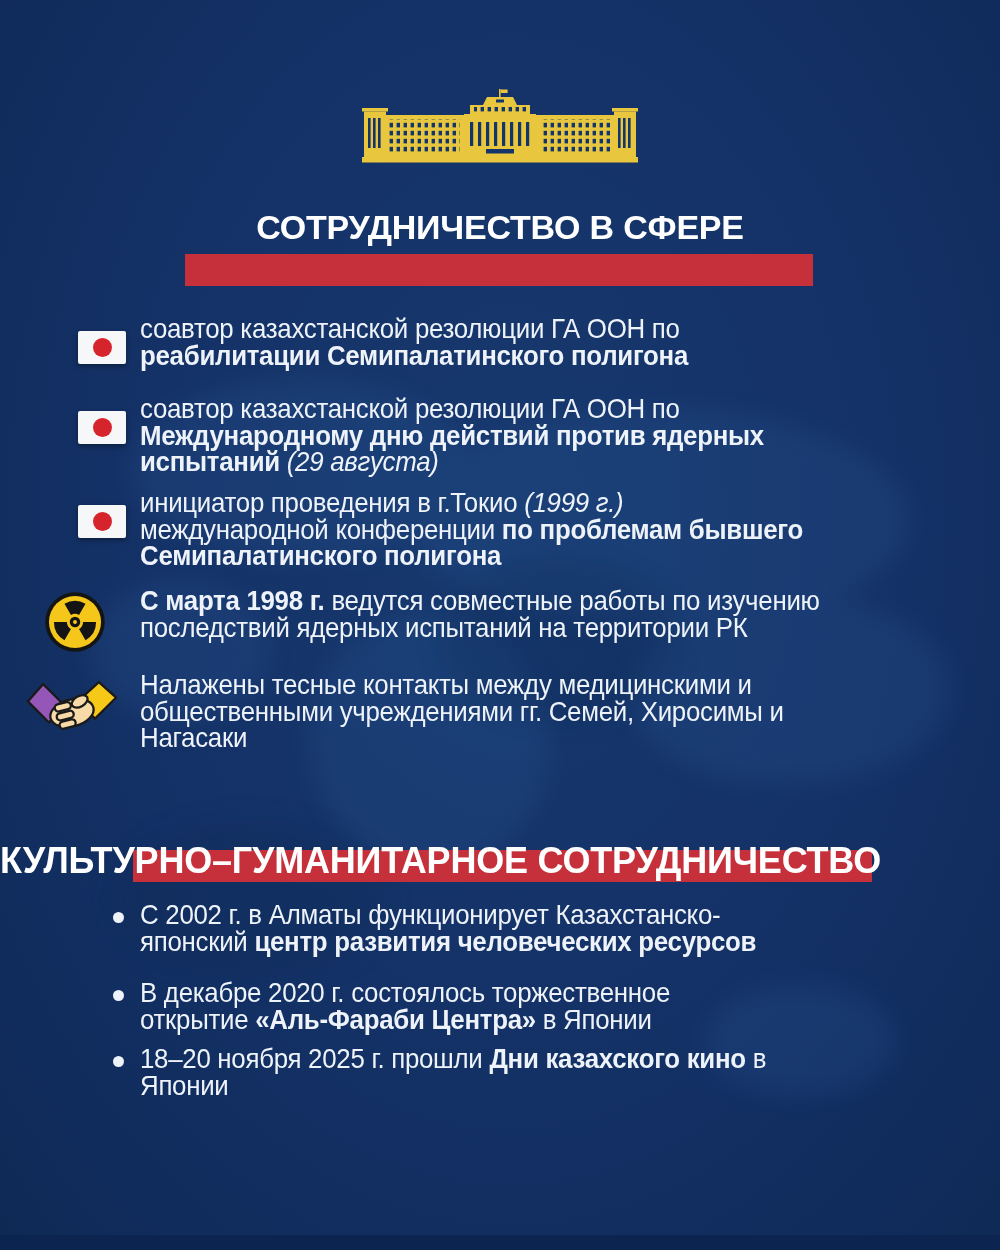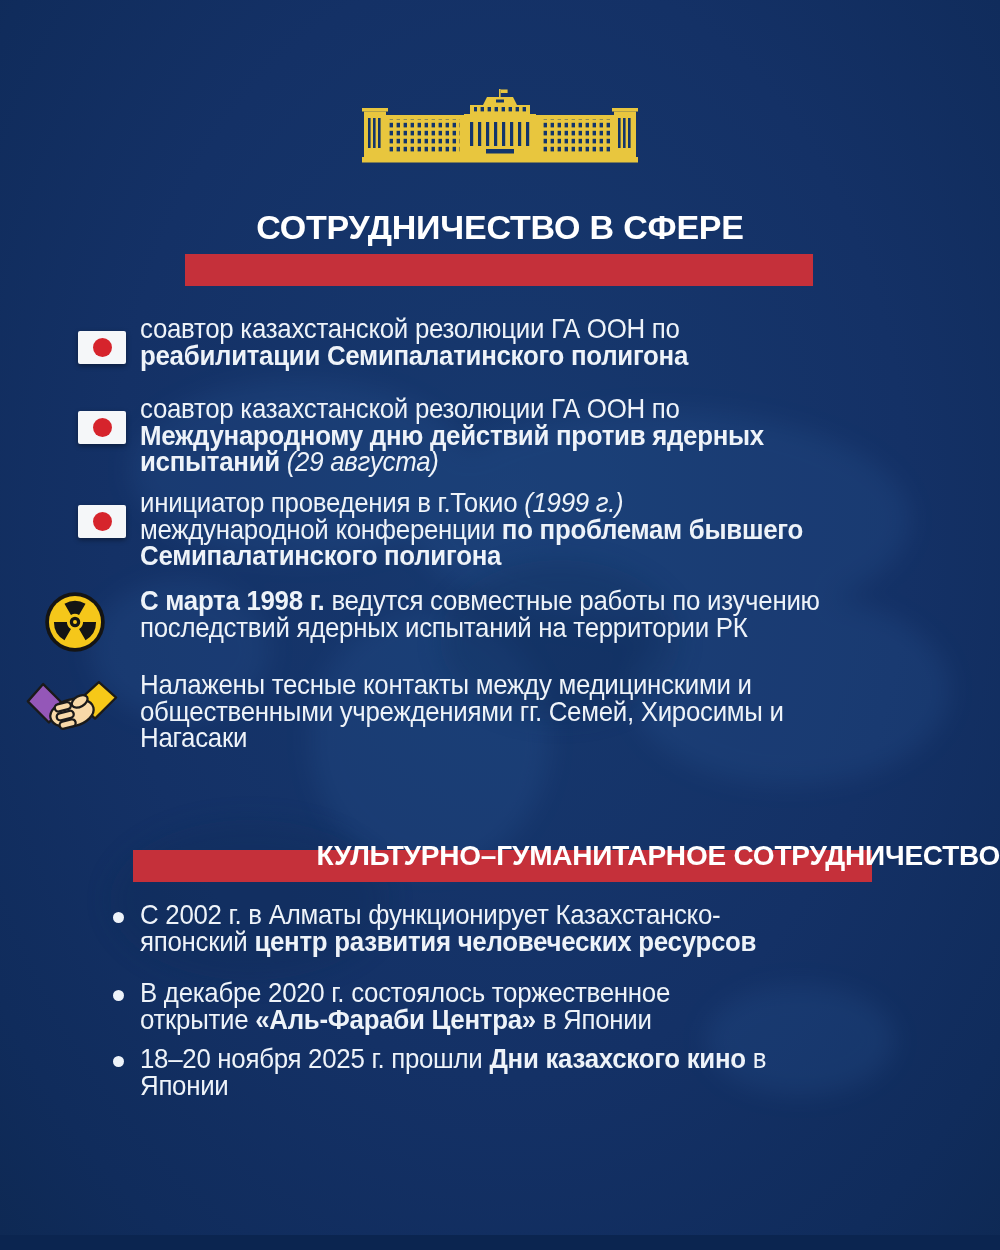--- a/index.html
+++ b/index.html
@@ -10,22 +10,22 @@
   }
   .map{position:absolute;left:0;top:0;pointer-events:none;}
   .building{position:absolute;left:360px;top:88px;width:280px;height:80px;}
   .title1,.title2{position:absolute;left:0;width:1000px;text-align:center;
     font-size:34px;font-weight:700;color:#ffffff;letter-spacing:-.2px;line-height:38px;z-index:2;}
   .title1{top:208px;}
   .title2{top:242px;}
   .bar{position:absolute;background:#c5303a;z-index:1;}
   .bar1{left:185px;top:254px;width:628px;height:32px;}
   .bar2{left:133px;top:850px;width:739px;height:32px;}
-  .title3{position:absolute;left:0;top:840px;width:1000px;text-align:right;
-    font-size:28px;font-weight:700;color:#ffffff;letter-spacing:-.2px;z-index:2;}
+  .title3{position:absolute;left:0;top:840px;width:1000px;text-align:left;
+    font-size:36px;font-weight:700;color:#ffffff;letter-spacing:-.2px;z-index:2;}
   .txt{position:absolute;left:140px;width:900px;font-size:27.5px;line-height:26.5px;
     white-space:pre-line;letter-spacing:-.3px;transform:scaleX(.94);transform-origin:0 0;z-index:2;}
   .b{font-weight:700;}
   .i{font-style:italic;}
   .flag{position:absolute;left:78px;width:48px;height:33px;background:#f5f7f9;border-radius:2px;
     box-shadow:0 2px 5px rgba(0,0,0,.4);display:flex;align-items:center;justify-content:center;z-index:2;}
   .flag .sun{width:19px;height:19px;border-radius:50%;background:#d6242c;}
   .rad{position:absolute;left:44px;top:591px;width:62px;height:62px;z-index:2;}
   .shake{position:absolute;left:24px;top:674px;width:96px;height:72px;z-index:2;}
   .dot{position:absolute;left:113px;width:11px;height:11px;border-radius:50%;background:#eef3f9;z-index:2;}

